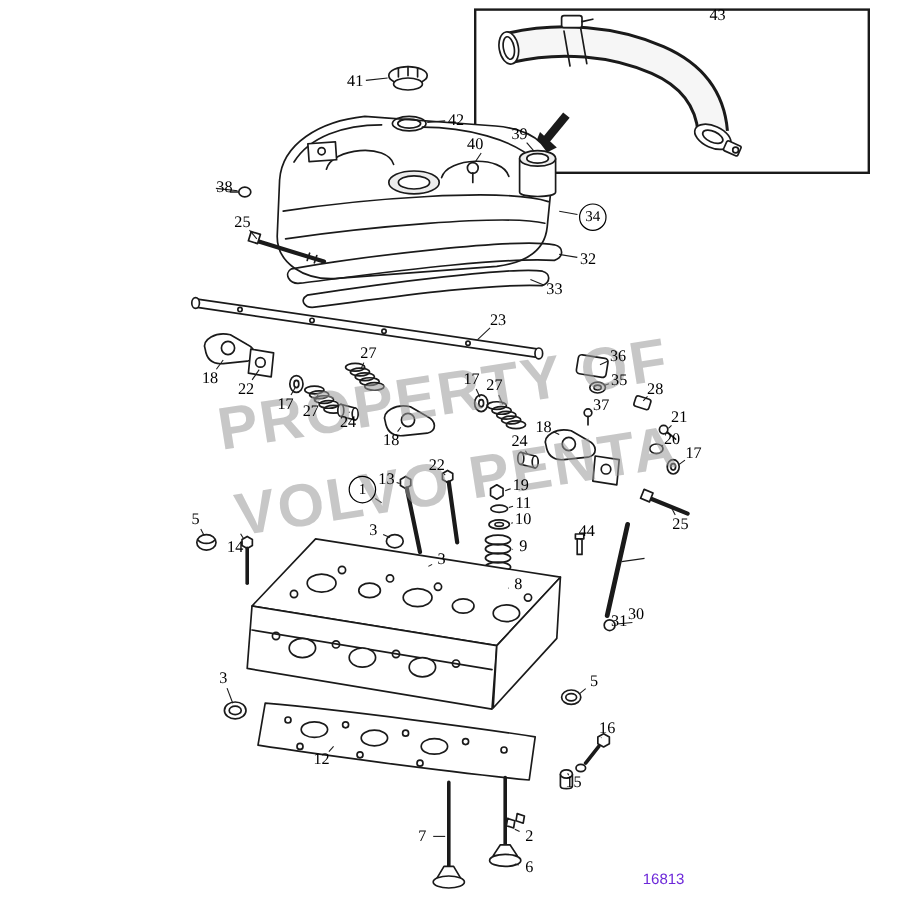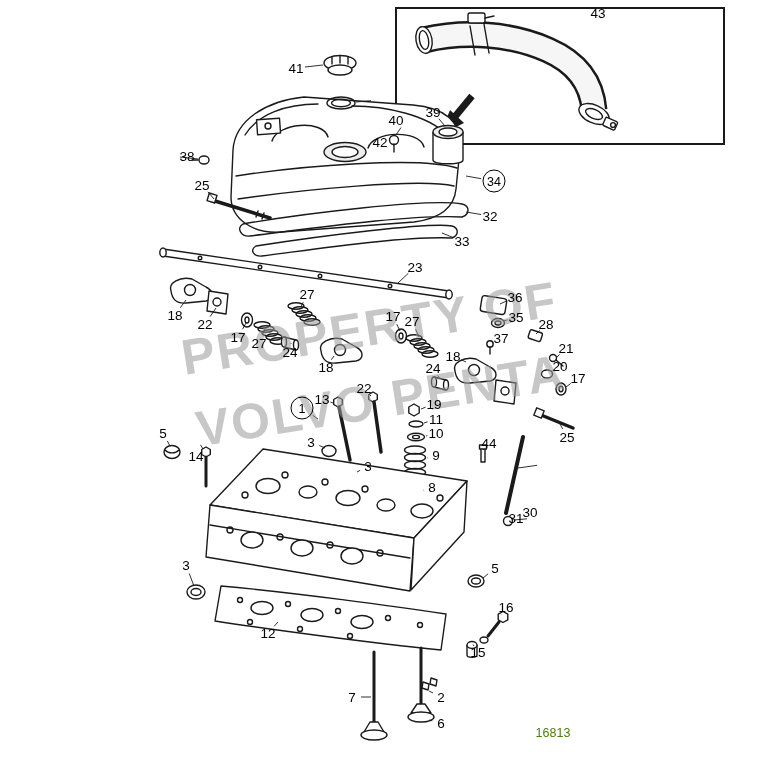--- a/index.html
+++ b/index.html
@@ -3,24 +3,24 @@
 <meta charset="utf-8">
 <style>
   html,body{margin:0;padding:0;background:#ffffff;}
   .stage{position:relative;width:760px;height:760px;background:#fff;overflow:hidden;
          font-family:"Liberation Sans",sans-serif;}
   .stage svg{position:absolute;left:0;top:0;}
   .watermark{position:absolute;left:140px;top:292px;width:470px;text-align:center;
     transform:rotate(-9deg);font-weight:bold;font-size:50px;letter-spacing:2px;
     line-height:1.45;color:#9a9a9a;opacity:.55;user-select:none;pointer-events:none;z-index:2;}
   #callout-layer{position:absolute;left:0;top:0;width:760px;height:760px;z-index:3;pointer-events:none;}
-  .callout{position:absolute;transform:translate(-50%,-50%);font-size:13.5px;color:#000;white-space:nowrap;}
+  .callout{position:absolute;transform:translate(-50%,-50%);font-size:13.5px;color:#000;white-space:nowrap;font-family:Liberation Serif, serif;}
   .callout.circled{width:21px;height:21px;border:1.4px solid #000;border-radius:50%;
     display:flex;align-items:center;justify-content:center;font-size:12.5px;}
-  .fig-num{position:absolute;transform:translate(-50%,-50%);font-size:12.5px;color:#4d7c0f;z-index:3;}
+  .fig-num{position:absolute;transform:translate(-50%,-50%);font-size:12.5px;color:#6d28d9;z-index:3;}
   .ln{stroke:#1a1a1a;fill:none;stroke-width:1.4;stroke-linecap:round;stroke-linejoin:round;}
   .fw{fill:#ffffff;stroke:#1a1a1a;stroke-width:1.4;stroke-linejoin:round;}
   .fg{fill:#ededed;stroke:#1a1a1a;stroke-width:1.4;stroke-linejoin:round;}
 </style>
 </head>
 <body>
 
 <div class="stage">
 
   <svg width="760" height="760" viewBox="0 0 760 760">
@@ -341,21 +341,21 @@
       </g>
   </svg>
 
   <div class="watermark">
     <div>PROPERTY OF</div>
     <div>VOLVO PENTA</div>
   </div>
 
   <div id="callout-layer">
       <span class="callout" style="left: 296px; top: 68px;">41</span>
-      <span class="callout" style="left: 380px; top: 100px; margin-top: 42px;">42</span>
+      <span class="callout" style="left: 380px; top: 100px;">42</span>
       <span class="callout" style="left: 396px; top: 120px;">40</span>
       <span class="callout" style="left: 433px; top: 112px;">39</span>
       <span class="callout" style="left: 598px; top: 13px;">43</span>
       <span class="callout" style="left: 187px; top: 156px;">38</span>
       <span class="callout" style="left: 202px; top: 185px;">25</span>
       <span class="callout circled" style="left: 494px; top: 181px;">34</span>
       <span class="callout" style="left: 490px; top: 216px;">32</span>
       <span class="callout" style="left: 462px; top: 241px;">33</span>
       <span class="callout" style="left: 415px; top: 267px;">23</span>
       <span class="callout" style="left: 307px; top: 294px;">27</span>

